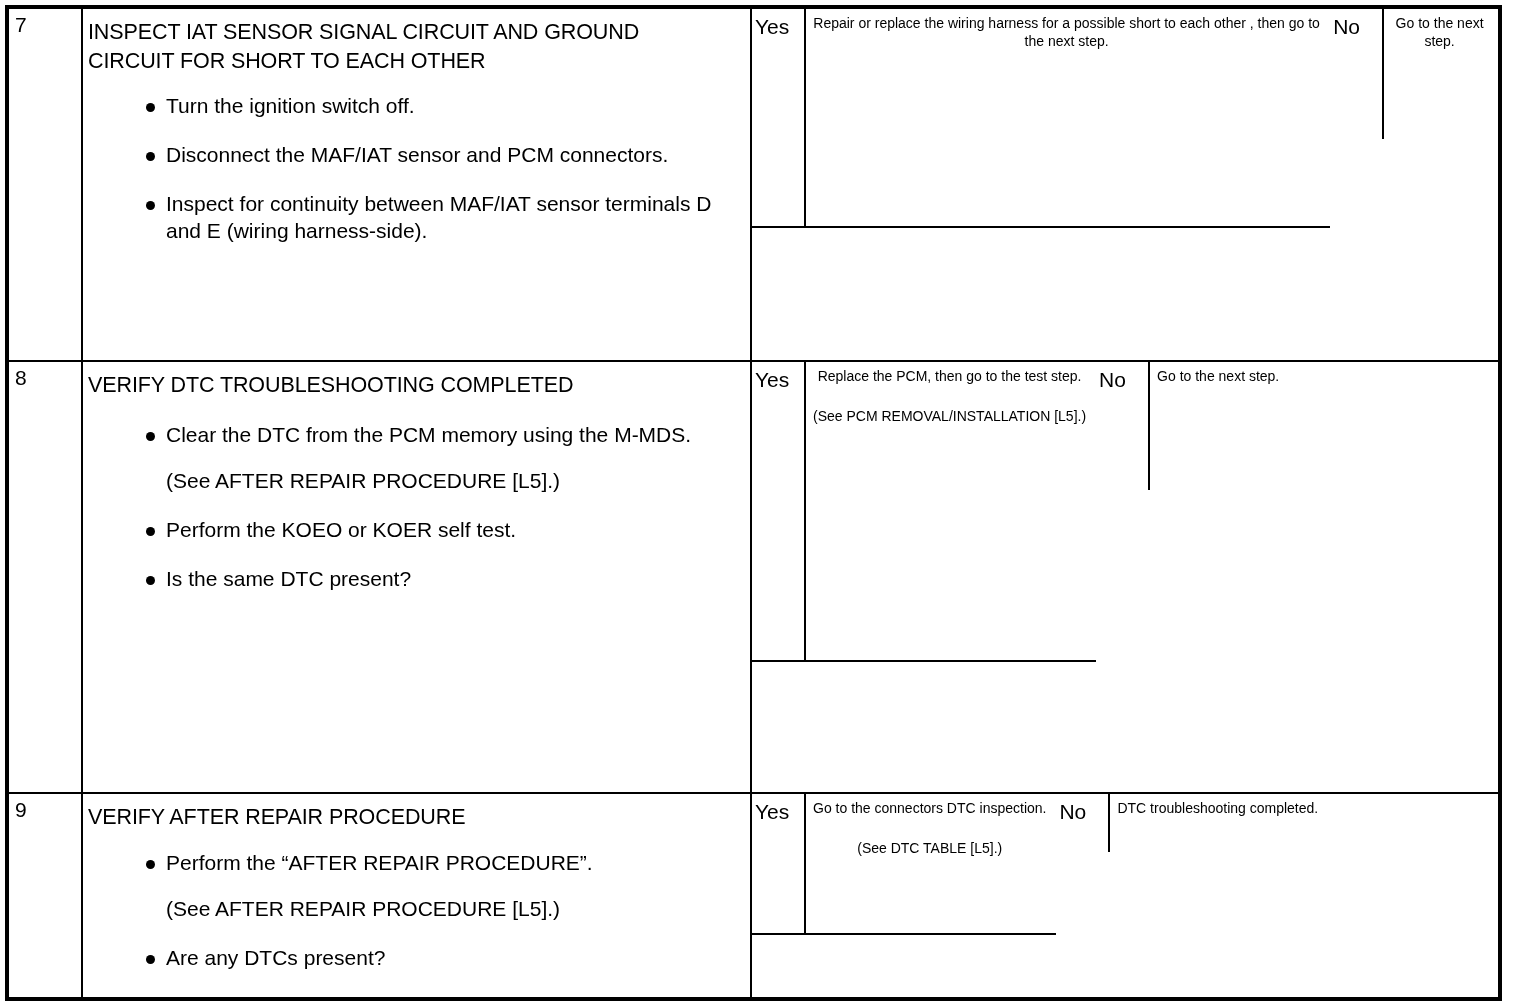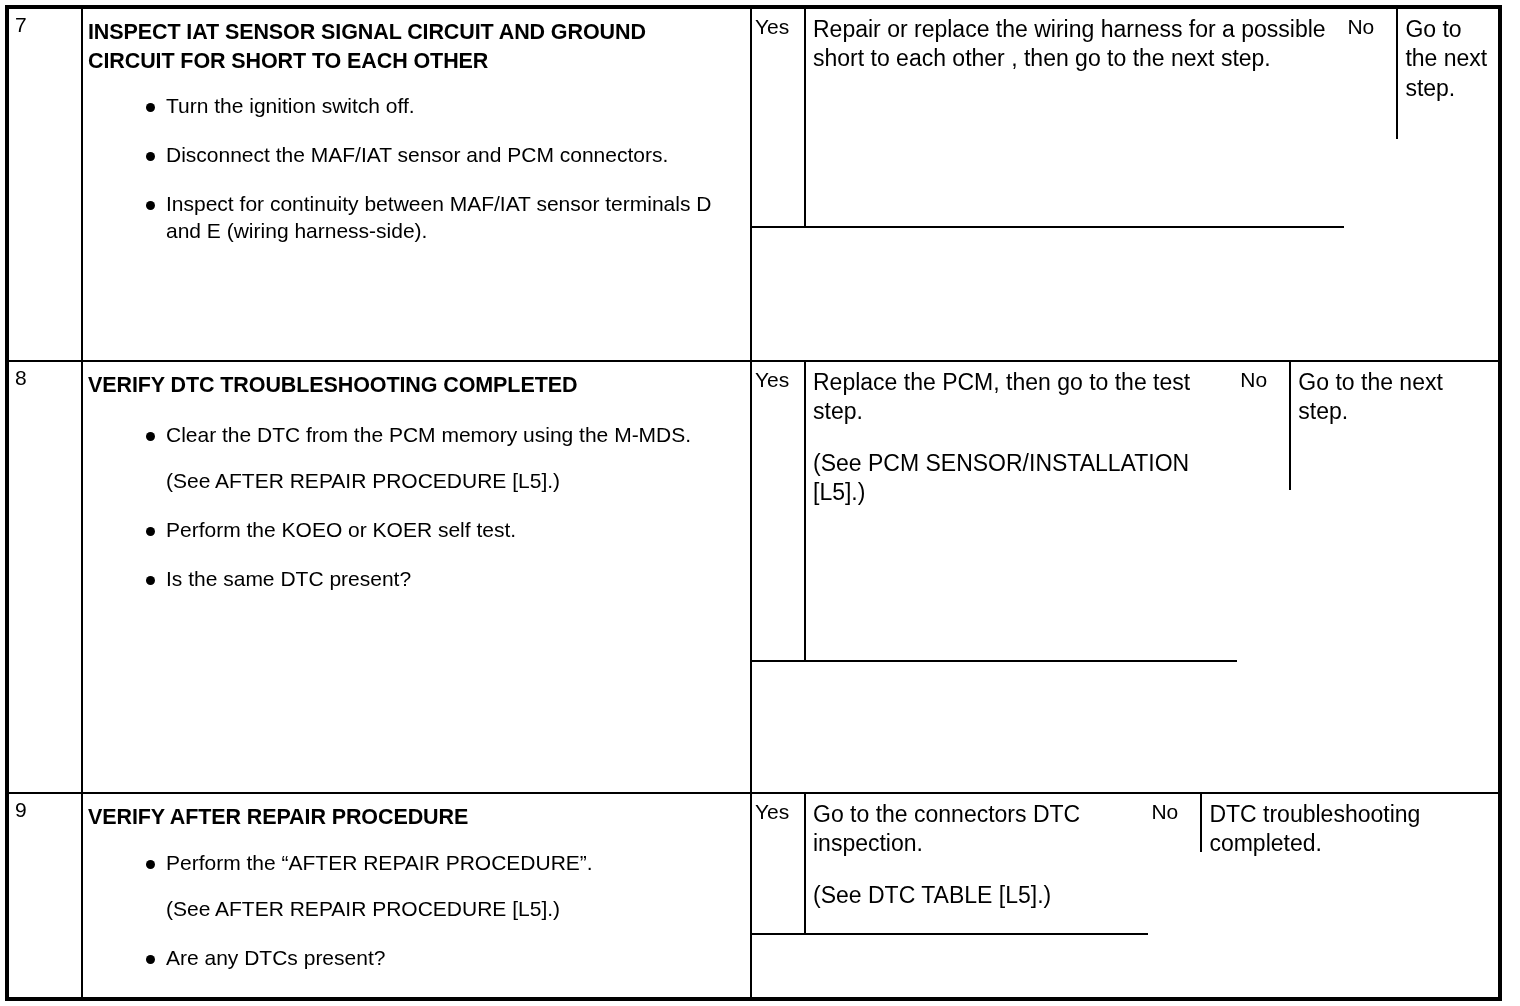--- a/index.html
+++ b/index.html
@@ -98,31 +98,32 @@
     box-sizing: border-box;
     padding: 6px 0 0 3px;
     font-size: 21px;
     line-height: 1.18;
   }
 
   .res-text {
     flex: 1 1 auto;
     box-sizing: border-box;
     padding: 6px 10px 8px 7px;
-    font-size: 23px;
+    font-size: 14px;
     line-height: 1.28;
+    text-align: center;
   }
 
   .res-text p {
     margin: 0 0 22px 0;
   }
   .res-text p:last-child { margin-bottom: 0; }
 
   .step-title {
-    font-weight: bold;
+    font-weight: normal;
     font-size: 21.5px;
     line-height: 1.33;
     letter-spacing: -0.1px;
     margin: 0 16px 4px 0;
   }
 
   ul.bullets {
     list-style: none;
     margin: 0;
     padding: 0;
@@ -201,21 +202,21 @@
           <li>Perform the KOEO or KOER self test.</li>
           <li>Is the same DTC present?</li>
         </ul>
       </div>
 
       <div class="col-results">
         <div class="result-block yes">
           <div class="res-label">Yes</div>
           <div class="res-text">
             <p>Replace the PCM, then go to the test step.</p>
-            <p>(See PCM SENSOR/INSTALLATION [L5].)</p>
+            <p>(See PCM REMOVAL/INSTALLATION [L5].)</p>
           </div>
         </div>
         <div class="result-block no">
           <div class="res-label">No</div>
           <div class="res-text">
             <p>Go to the next step.</p>
           </div>
         </div>
       </div>
     </div>

